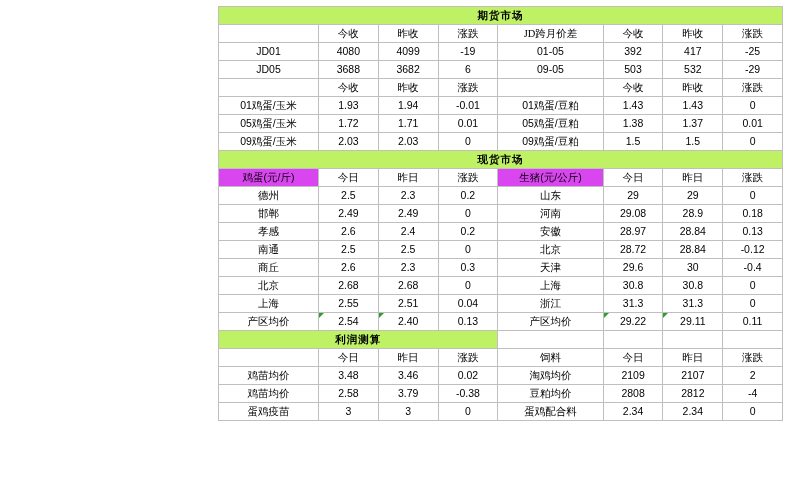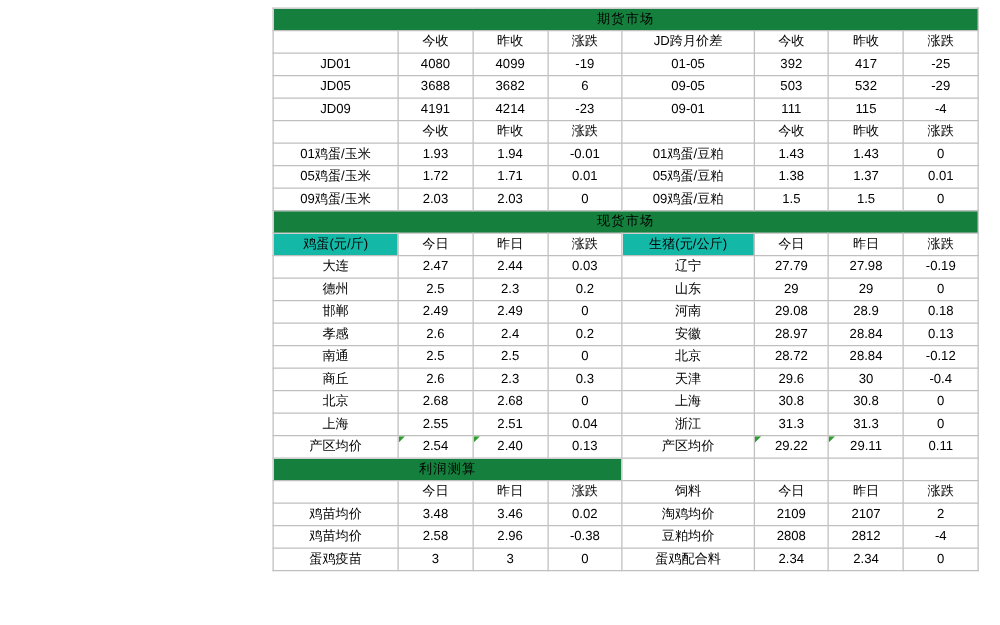--- a/index.html
+++ b/index.html
@@ -35,37 +35,38 @@
     white-space: nowrap;
     overflow: hidden;
   }
   
   col.c-label  { width: 92px; }
   col.c-num    { width: 55px; }
   col.c-label2 { width: 97px; }
   col.c-num2   { width: 55px; }
 
   td.section {
-    background: #15803d;
+    background: #bef264;
     color: #ffffff;
-    font-weight: normal;
+    font-weight: bold;
     text-align: center;
     font-size: 11px;
     letter-spacing: 1px;
   }
   td.section-left {
-    background: #14b8a6;
+    background: #d946ef;
     color: #ffffff;
     text-align: center;
     font-size: 11px;
   }
   td.hdr {
     font-size: 10.5px;
     color: #000000;
     text-align: center;
+    font-family: Liberation Serif, serif;
   }
   td.rowlabel {
     text-align: center;
   }
   td.blank {
     border: 1px solid #bfbfbf;
   }
   td.tl-green {
     position: relative;
   }
@@ -124,30 +125,20 @@
       <tr>
         <td class="rowlabel">JD05</td>
         <td>3688</td>
         <td>3682</td>
         <td>6</td>
         <td class="rowlabel">09-05</td>
         <td>503</td>
         <td>532</td>
         <td>-29</td>
       </tr>
-      <tr>
-        <td class="rowlabel">JD09</td>
-        <td>4191</td>
-        <td>4214</td>
-        <td>-23</td>
-        <td class="rowlabel">09-01</td>
-        <td>111</td>
-        <td>115</td>
-        <td>-4</td>
-      </tr>
 
       <tr>
         <td class="blank"></td>
         <td class="hdr">今收</td>
         <td class="hdr">昨收</td>
         <td class="hdr">涨跌</td>
         <td class="blank"></td>
         <td class="hdr">今收</td>
         <td class="hdr">昨收</td>
         <td class="hdr">涨跌</td>
@@ -191,30 +182,20 @@
         <td class="hdr">今日</td>
         <td class="hdr">昨日</td>
         <td class="hdr">涨跌</td>
         <td class="section-left">生猪(元/公斤)</td>
         <td class="hdr">今日</td>
         <td class="hdr">昨日</td>
         <td class="hdr">涨跌</td>
       </tr>
 
       <tr>
-        <td class="rowlabel">大连</td>
-        <td>2.47</td>
-        <td>2.44</td>
-        <td>0.03</td>
-        <td class="rowlabel">辽宁</td>
-        <td>27.79</td>
-        <td>27.98</td>
-        <td>-0.19</td>
-      </tr>
-      <tr>
         <td class="rowlabel">德州</td>
         <td>2.5</td>
         <td>2.3</td>
         <td>0.2</td>
         <td class="rowlabel">山东</td>
         <td>29</td>
         <td>29</td>
         <td>0</td>
       </tr>
       <tr>
@@ -311,21 +292,21 @@
         <td>3.46</td>
         <td>0.02</td>
         <td class="rowlabel">淘鸡均价</td>
         <td>2109</td>
         <td>2107</td>
         <td>2</td>
       </tr>
       <tr>
         <td class="rowlabel">鸡苗均价</td>
         <td>2.58</td>
-        <td>2.96</td>
+        <td>3.79</td>
         <td>-0.38</td>
         <td class="rowlabel">豆粕均价</td>
         <td>2808</td>
         <td>2812</td>
         <td>-4</td>
       </tr>
       <tr>
         <td class="rowlabel">蛋鸡疫苗</td>
         <td>3</td>
         <td>3</td>

